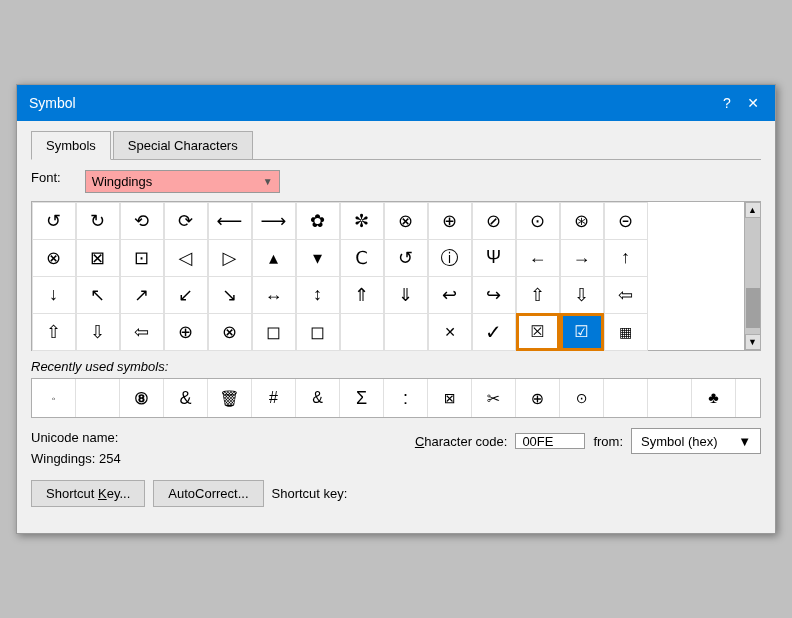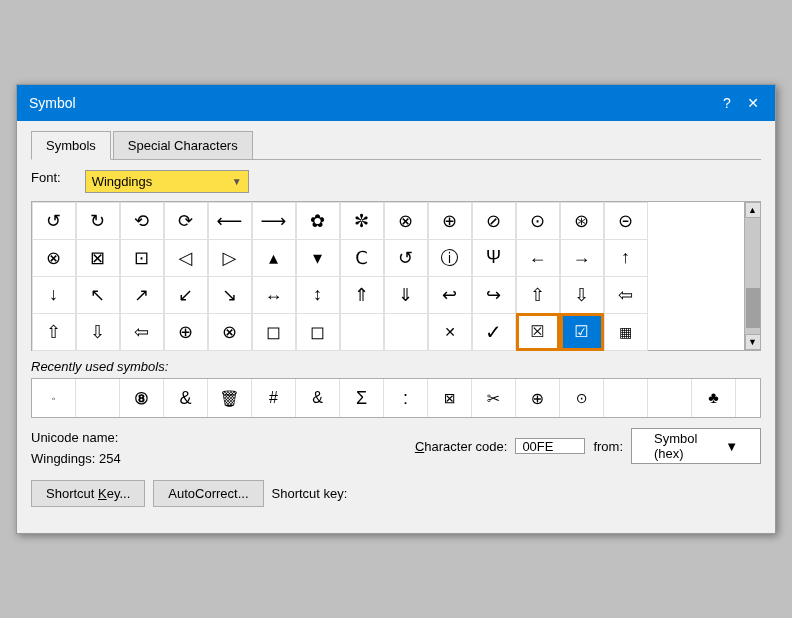--- a/index.html
+++ b/index.html
@@ -71,24 +71,24 @@
     }
     .font-row {
       display: flex;
       margin-bottom: 8px;
       gap: 24px;
     }
     .font-label { font-size: 13px; color: #000; }
     .font-select {
       display: flex;
       align-items: center;
-      background: #fde047;
+      background: #fca5a5;
       border: 1px solid #999;
       padding: 3px 6px;
-      width: 164px;
+      width: 195px;
       justify-content: space-between;
       cursor: pointer;
     }
     .font-select-arrow {
       font-size: 10px;
       color: #555;
     }
     .symbol-grid-container {
       border: 1px solid #adadad;
       background: white;
@@ -208,25 +208,25 @@
       width: 70px;
       font-size: 13px;
       height: 16px;
     }
     .from-label { font-size: 13px; }
     .from-select {
       display: flex;
       align-items: center;
       background: white;
       border: 1px solid #999;
-      padding: 2px 22px;
+      padding: 2px 9px;
       width: 130px;
       justify-content: space-between;
       cursor: pointer;
-      height: 36px;
+      height: 26px;
     }
     .buttons-row {
       display: flex;
       align-items: center;
       gap: 8px;
       margin-bottom: 12px;
     }
     .btn {
       padding: 5px 14px;
       border: 1px solid #adadad;

